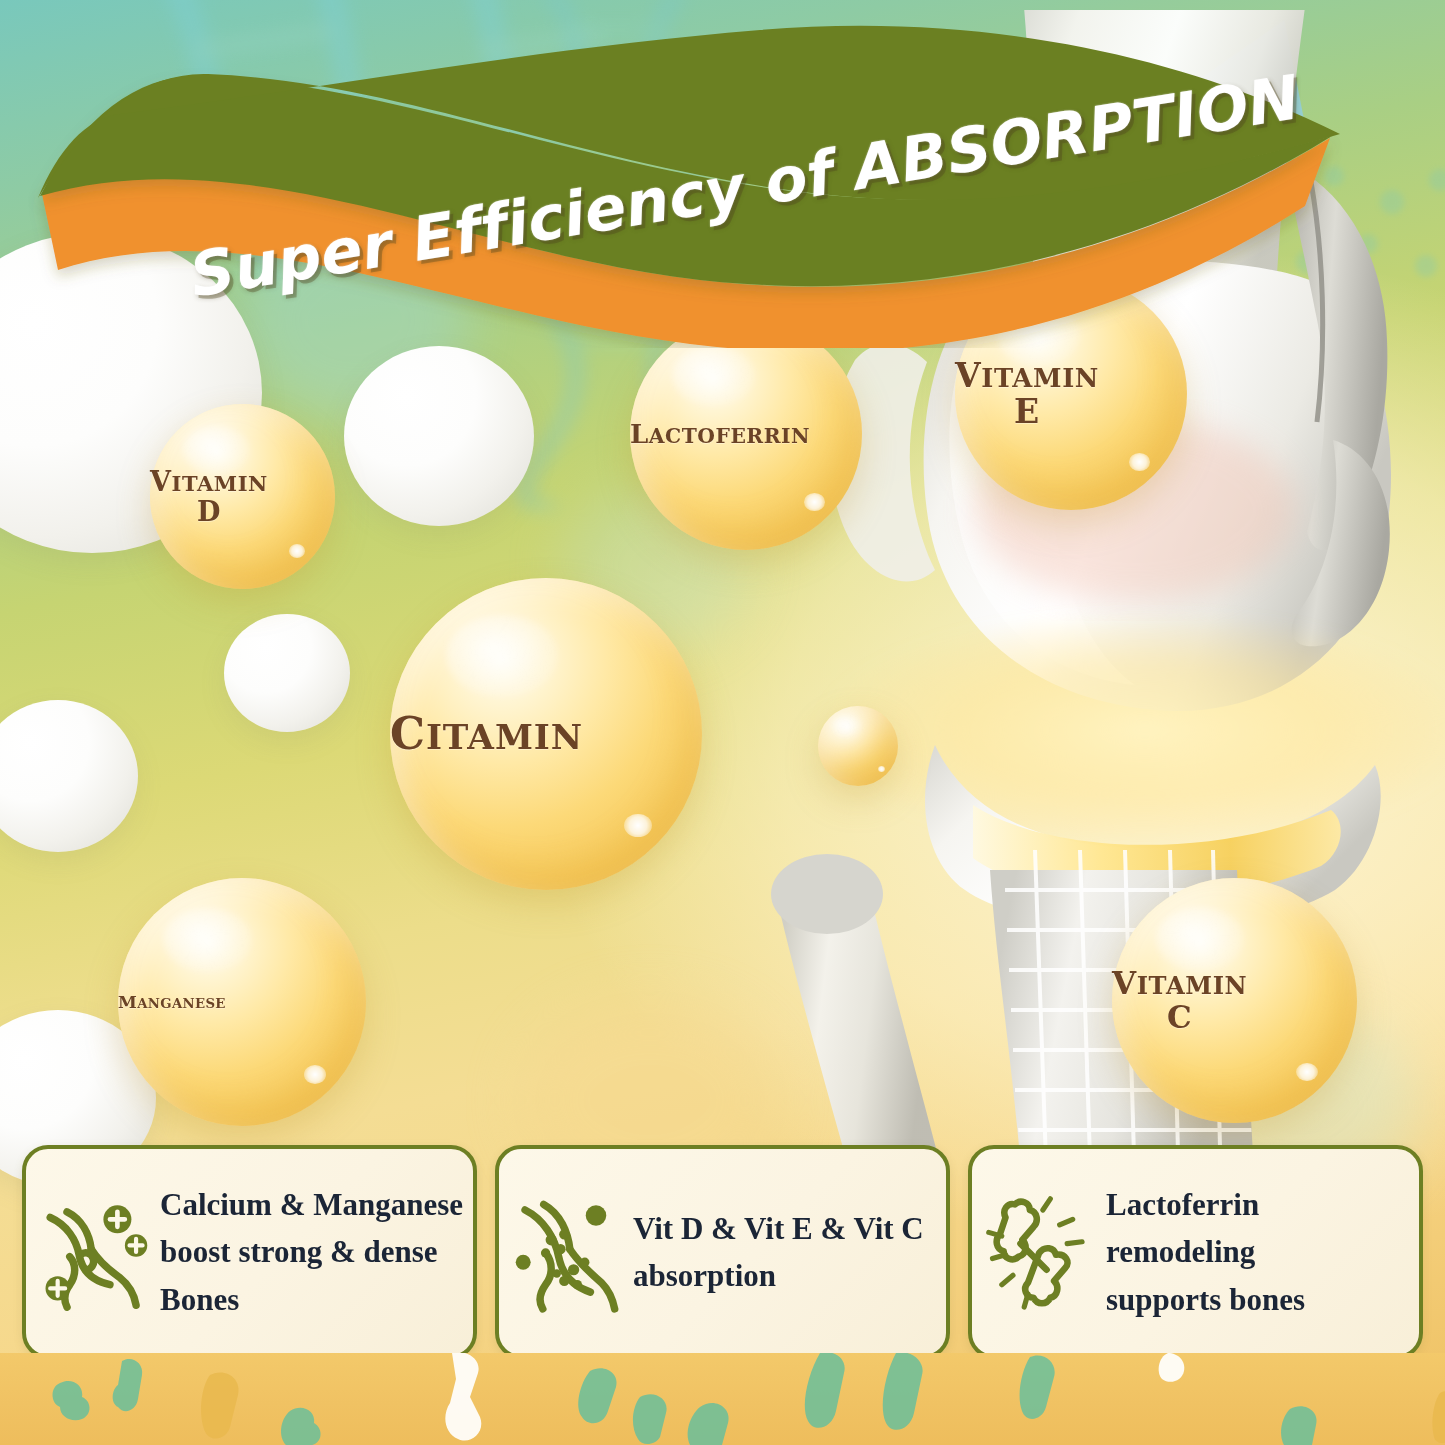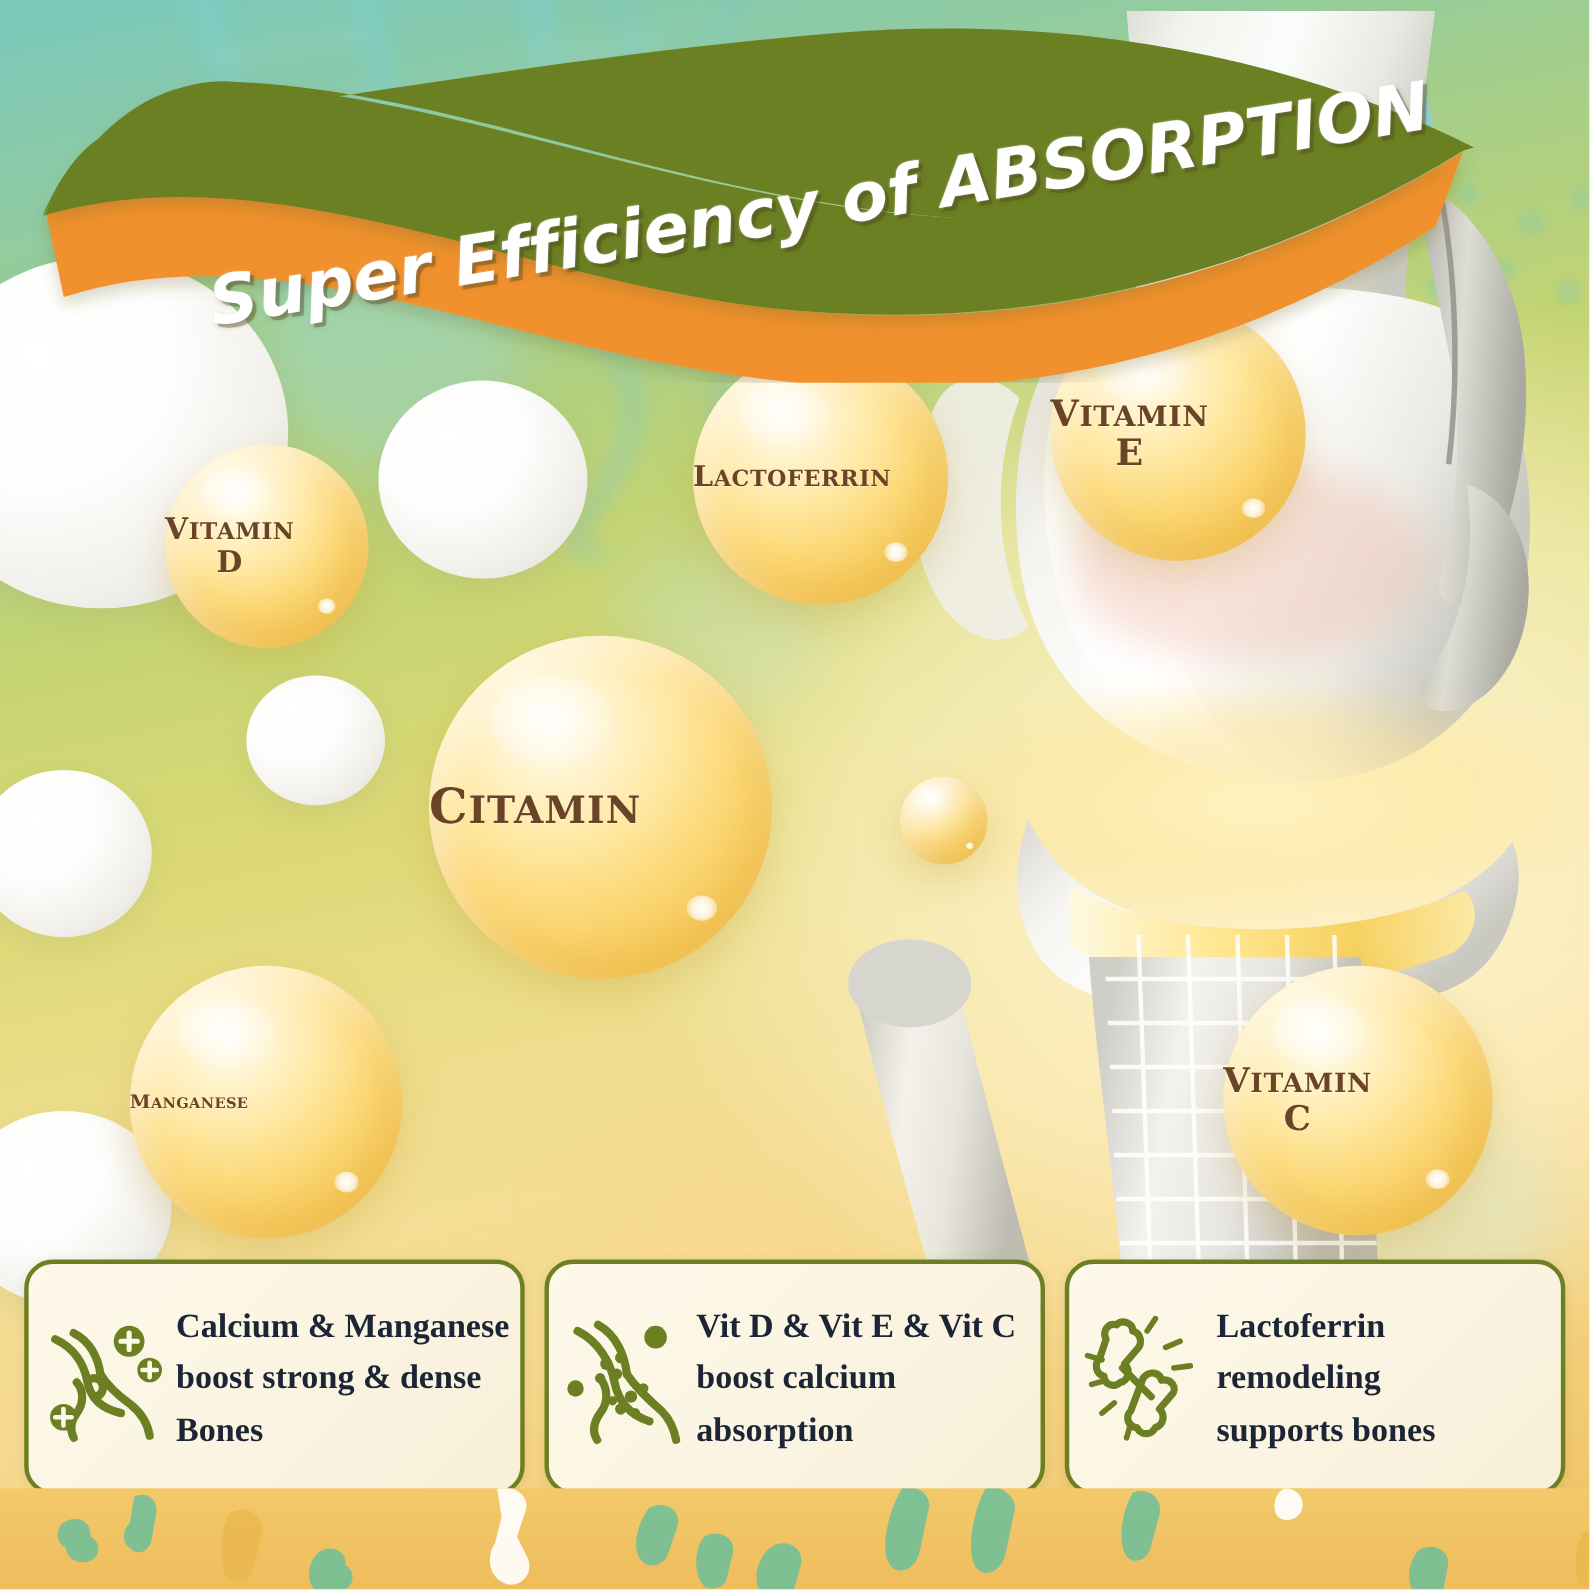--- a/index.html
+++ b/index.html
@@ -435,21 +435,20 @@
             <circle cx="66" cy="84" r="6"></circle>
               <circle cx="78" cy="76" r="5"></circle>
             <circle cx="56" cy="96" r="5.5"></circle>
               <circle cx="70" cy="100" r="5"></circle>
             <circle cx="48" cy="88" r="4.5"></circle>
           </g>
         </svg>
       </div>
       <div class="txt">
         <div>Vit D &amp; Vit E &amp; Vit C</div>
-        <div>boost calcium</div>
         <div>absorption</div>
       </div>
     </div>
 
     <div class="card">
       <div class="ico">
         <svg viewBox="0 0 120 130" width="112" height="126">
           <g fill="none" stroke="#6d7f23" stroke-width="7" stroke-linecap="round" stroke-linejoin="round">
 
             <path d="M22,28 C18,20 24,12 32,14 C38,8 48,12 48,20 C56,22 58,32 52,38

